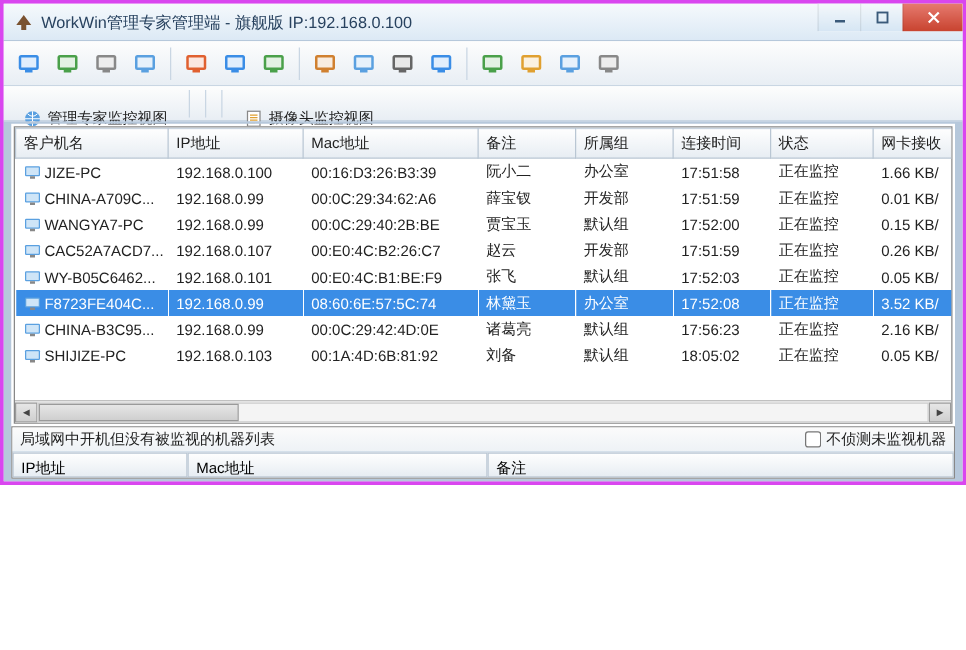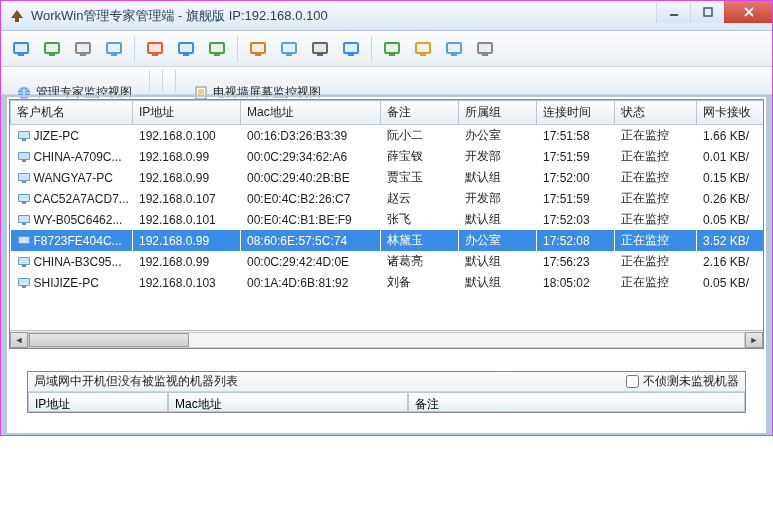--- a/index.html
+++ b/index.html
@@ -1,18 +1,18 @@
 <!DOCTYPE html>
 <html><head>
 <meta charset="utf-8">
 <style>
 * { box-sizing: border-box; margin: 0; padding: 0; font-family: "Microsoft YaHei", "SimSun", Arial, sans-serif; }
 body { width: 773px; height: 520px; overflow: hidden; background: #fff; }
 
-.window { width: 773px; height: 436px; border: 1px solid #d946ef; display: flex; flex-direction: column; }
+.window { width: 773px; height: 388px; border: 3px solid #d946ef; display: flex; flex-direction: column; }
 
 .titlebar { height: 30px; background: linear-gradient(to bottom, #f5f9fc, #dce9f5); display: flex; align-items: center; padding: 0 0 0 8px; border-bottom: 1px solid #b6c8db; }
 .titlebar .app-icon { width: 16px; height: 16px; margin-right: 6px; }
 .titlebar .title-text { flex: 1; font-size: 13px; color: #28425f; }
 .winbtns { display: flex; height: 100%; }
 .winbtn { width: 34px; height: 22px; margin-top: 0; display: flex; align-items: center; justify-content: center; border-left: 1px solid rgba(0,0,0,0.08); background: linear-gradient(to bottom,#f4f8fb,#d6e6f4); }
 .winbtn.close { width: 48px; background: linear-gradient(to bottom,#e67a6f,#c8432f); }
 .winbtn svg { display: block; }
 
 .toolbar { height: 36px; background: linear-gradient(to bottom,#fdfdfd,#e8eef4); display: flex; align-items: center; padding: 0 6px; gap: 3px; border-bottom: 1px solid #c9d6e3; }
@@ -32,21 +32,21 @@
 tbody td { padding: 2px 6px; border-right: 1px solid transparent; white-space: nowrap; overflow: hidden; color: #222; height: 18px; }
 tbody tr.selected td { background: #3a8de6; color: #fff; }
 .pc-icon { width: 14px; height: 12px; vertical-align: middle; margin-right: 3px; }
 .tbody-area { flex: 1; overflow: hidden; }
 
 .hscroll { height: 18px; background: #efefef; border-top: 1px solid #c0c0c0; display: flex; align-items: center; }
 .hscroll .track { flex: 1; height: 16px; background: #f4f4f4; border: 1px solid #ccc; position: relative; }
 .hscroll .thumb { position: absolute; left: 0; top: 0; width: 160px; height: 100%; background: linear-gradient(to bottom,#e6e6e6,#cfcfcf); border: 1px solid #9a9a9a; }
 .hscroll .arr { width: 18px; height: 16px; background: linear-gradient(to bottom,#e6e6e6,#cfcfcf); border: 1px solid #9a9a9a; display: flex; align-items: center; justify-content: center; font-size: 9px; color: #444; }
 
-.bottom-panel { border: 1px solid #888; margin: 20px; background: #fff; }
+.bottom-panel { border: 1px solid #888; margin: 0; background: #fff; }
 .bottom-head { height: 20px; display: flex; align-items: center; padding: 0 6px; font-size: 12px; border-bottom: 1px solid #c9d6e3; background: linear-gradient(to bottom,#fbfbfb,#eef2f6); }
 .bottom-head .lbl { flex: 1; color: #222; }
 .bottom-head label { display: flex; align-items: center; gap: 4px; color: #222; }
 .bottom-cols { display: flex; }
 .bottom-cols .col-h { background: linear-gradient(to bottom,#fefefe,#e7edf3); border: 1px solid #b9c6d3; padding: 3px 6px; font-size: 12px; height: 20px; }
 .col-ip { width: 140px; } .col-mac { width: 240px; } .col-rem { flex: 1; }
 </style>
 </head>
 <body>
 
@@ -196,21 +196,21 @@
       <span>管理专家监控视图</span>
     </div>
     <div class="tabsep"></div>
     <div class="tabsep"></div>
     <div class="tabsep"></div>
     <div class="tabbtn">
       <svg class="ic" viewBox="0 0 16 16">
           <rect x="3" y="2" width="10" height="12" fill="#fff" stroke="#888"></rect>
           <path d="M5 5 H11 M5 7 H11 M5 9 H11 M5 11 H9" stroke="#e0a030" stroke-width="1"></path>
         </svg>
-      <span>电视墙屏幕监控视图</span>
+      <span>摄像头监控视图</span>
     </div>
   </div>
 
   <div class="main-area">
     <div class="table-wrap">
       <table>
         <colgroup>
           <col style="width:122px">
             <col style="width:108px">
             <col style="width:140px">

